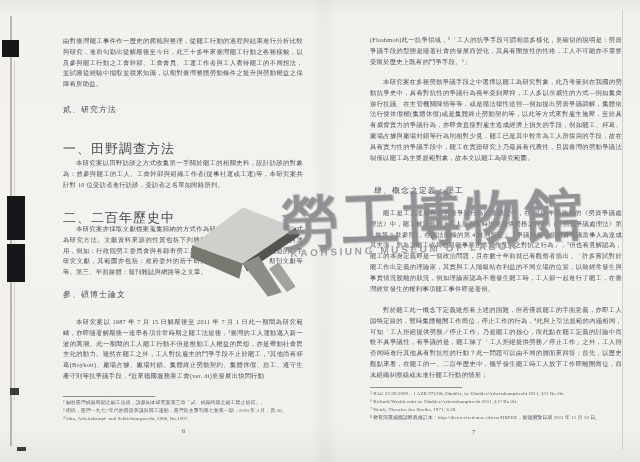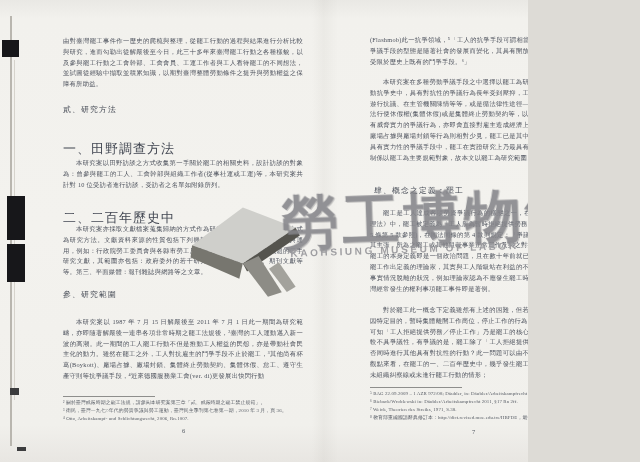--- a/index.html
+++ b/index.html
@@ -1,17 +1,17 @@
 <!DOCTYPE html>
 <html><head>
 <meta charset="utf-8">
 <style>
   html,body { margin:0; padding:0; background:#dddbd6; }
   .stage {
-    position:relative; width:528px; height:462px; overflow:hidden;
+    position:relative; width:640px; height:462px; overflow:hidden;
     background:linear-gradient(180deg,#e9e8e4 0%, #f2f1ed 4%, #f3f2ee 50%, #f1f0ec 92%, #e8e6e2 100%);
     font-family:"Liberation Serif", serif;
   }
   
   .gutter { position:absolute; top:0; left:312px; width:26px; height:462px;
     background:linear-gradient(90deg, rgba(0,0,0,0) 0%, rgba(120,115,105,.06) 45%, rgba(0,0,0,0) 100%); }
   .edge-line-left { position:absolute; left:10px; top:16px; width:2px; height:430px; background:#b9b6af; }
   .edge-line-left2 { position:absolute; left:14px; top:60px; width:1px; height:340px; background:#d6d3cc; }
   .edge-line-right { position:absolute; left:622px; top:10px; width:1px; height:440px; background:#d2cfc8; }
   .blk { position:absolute; background:#17171a; }
@@ -58,21 +58,21 @@
   <div class="blk soft" style="left:17px; top:447px; width:9px; height:4px;"></div>
 
   <div class="pagecol" style="left:0; top:0; width:320px; height:462px;">
     <div class="blurwrap">
       <div class="para" style="left:63px; top:36px; width:240px;">由對臺灣罷工事件作一歷史的爬梳與整理，從罷工行動的過程與結果進行分析比較與研究，進而勾勒出從解嚴後至今日，此三十多年來臺灣罷工行動之各種樣貌，以及參與罷工行動之工會幹部、工會會員、工運工作者與工人看待罷工的不同想法，並試圖從經驗中擷取並積累知識，以期對臺灣整體勞動條件之提升與勞動權益之保障有所助益。</div>
       <div class="head" style="left:63px; top:104px;">貳、研究方法</div>
       <div class="subhead" style="left:63px; top:140px;">一、田野調查方法</div>
       <div class="para indent" style="left:63px; top:158px; width:240px;">本研究案以田野訪談之方式收集第一手關於罷工的相關史料，設計訪談的對象為：曾參與罷工的工人、工會幹部與組織工作者(從事社運或工運)等，本研究案共計對 10 位受訪者進行訪談，受訪者之名單如附錄所列。</div>
       <div class="subhead" style="left:63px; top:209px;">二、二百年歷史中</div>
       <div class="para indent" style="left:63px; top:224px; width:240px;">本研究案亦採取文獻檔案蒐集歸納的方式作為研究分析，亦即以檔案研究方式為研究方法。文獻資料來源的性質包括下列幾類：第一、官方檔案類之解讀與運用，例如：行政院勞工委員會與各縣市勞工局等官方資料。第二、相關議題的二手研究文獻，其範圍亦包括：政府委外的若干研究報告、碩博士論文、期刊文獻等等。第三、平面媒體：報刊雜誌與網路等之文章。</div>
-      <div class="head" style="left:63px; top:289px;">參、研究範圍</div>
+      <div class="head" style="left:63px; top:289px;">參、碩博士論文</div>
       <div class="para indent" style="left:63px; top:317px; width:240px;">本研究案以 1987 年 7 月 15 日解嚴後至 2011 年 7 月 1 日此一期間為研究範疇，亦即隨著解嚴後一連串各項非常時期之罷工法規後，²臺灣的工人運動邁入新一波的高潮。此一期間的工人罷工行動不但是推動工人權益的民怨，亦是帶動社會民主化的動力。雖然在罷工之外，工人對抗雇主的鬥爭手段不止於罷工，³其他尚有杯葛(Boykott)、廠場占據、廠場封鎖、集體終止勞動契約、集體休假、怠工、遵守生產守則等抗爭議手段，⁴近來德國服務業工會(ver. di)更發展出快閃行動</div>
       <div class="fnrule" style="left:63px; top:396px;"></div>
       <div class="fn" style="left:63px; top:399px; width:242px;">² 關於臺灣戒嚴時期之罷工法規，請參閱本研究案第三章「貳、戒嚴時期之罷工禁止規範」。</div>
       <div class="fn" style="left:63px; top:407px; width:242px;">³ 衛民，臺灣一九七○年代的勞資爭議與勞工運動，臺灣民主季刊第七卷第一期，2010 年 3 月，頁 36。</div>
       <div class="fn" style="left:63px; top:415px; width:242px;">⁴ Otto, Arbeitskampf- und Schlichtungsrecht, 2006, Rn.1007.</div>
       <div class="pnum" style="left:182px; top:427px;">6</div>
     </div>
   </div>
 
   <div class="pagecol" style="left:320px; top:0; width:320px; height:462px;">

